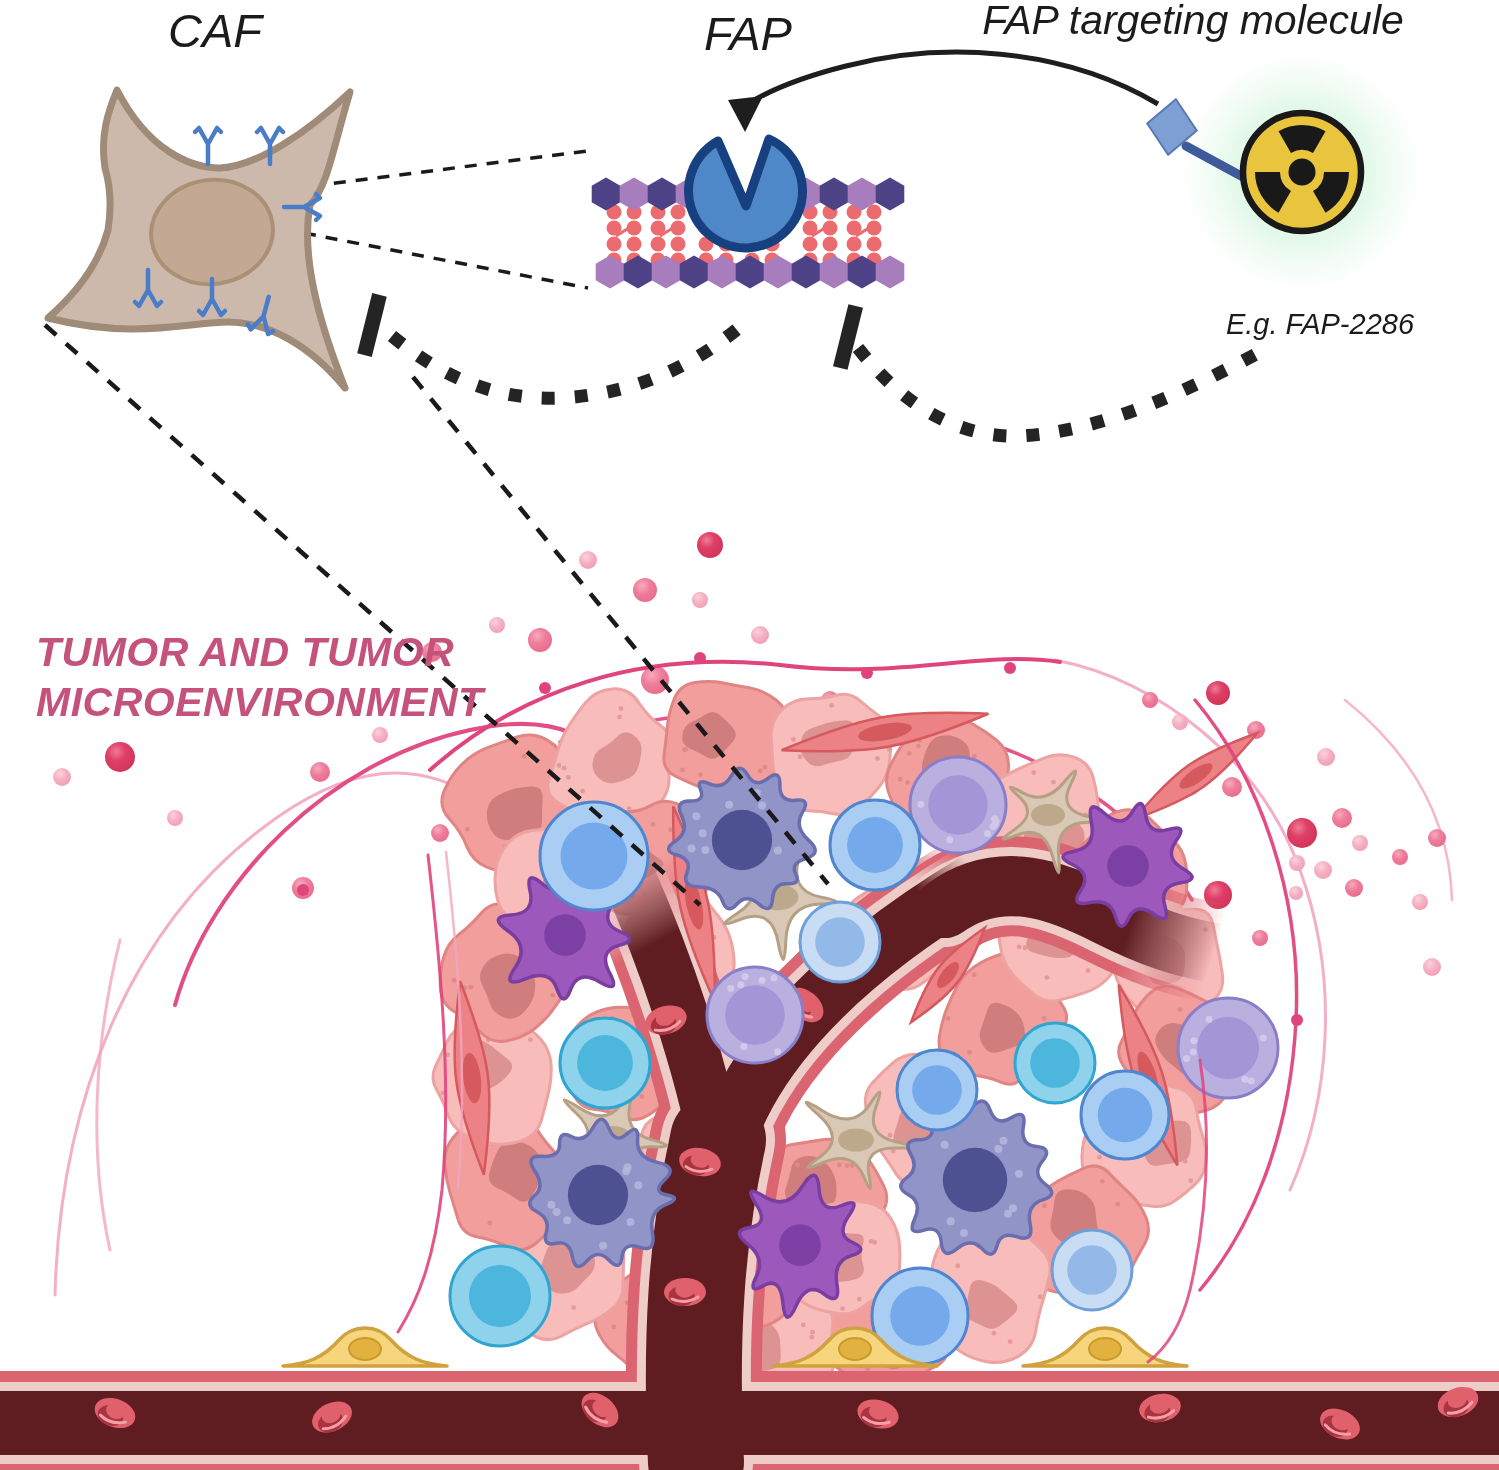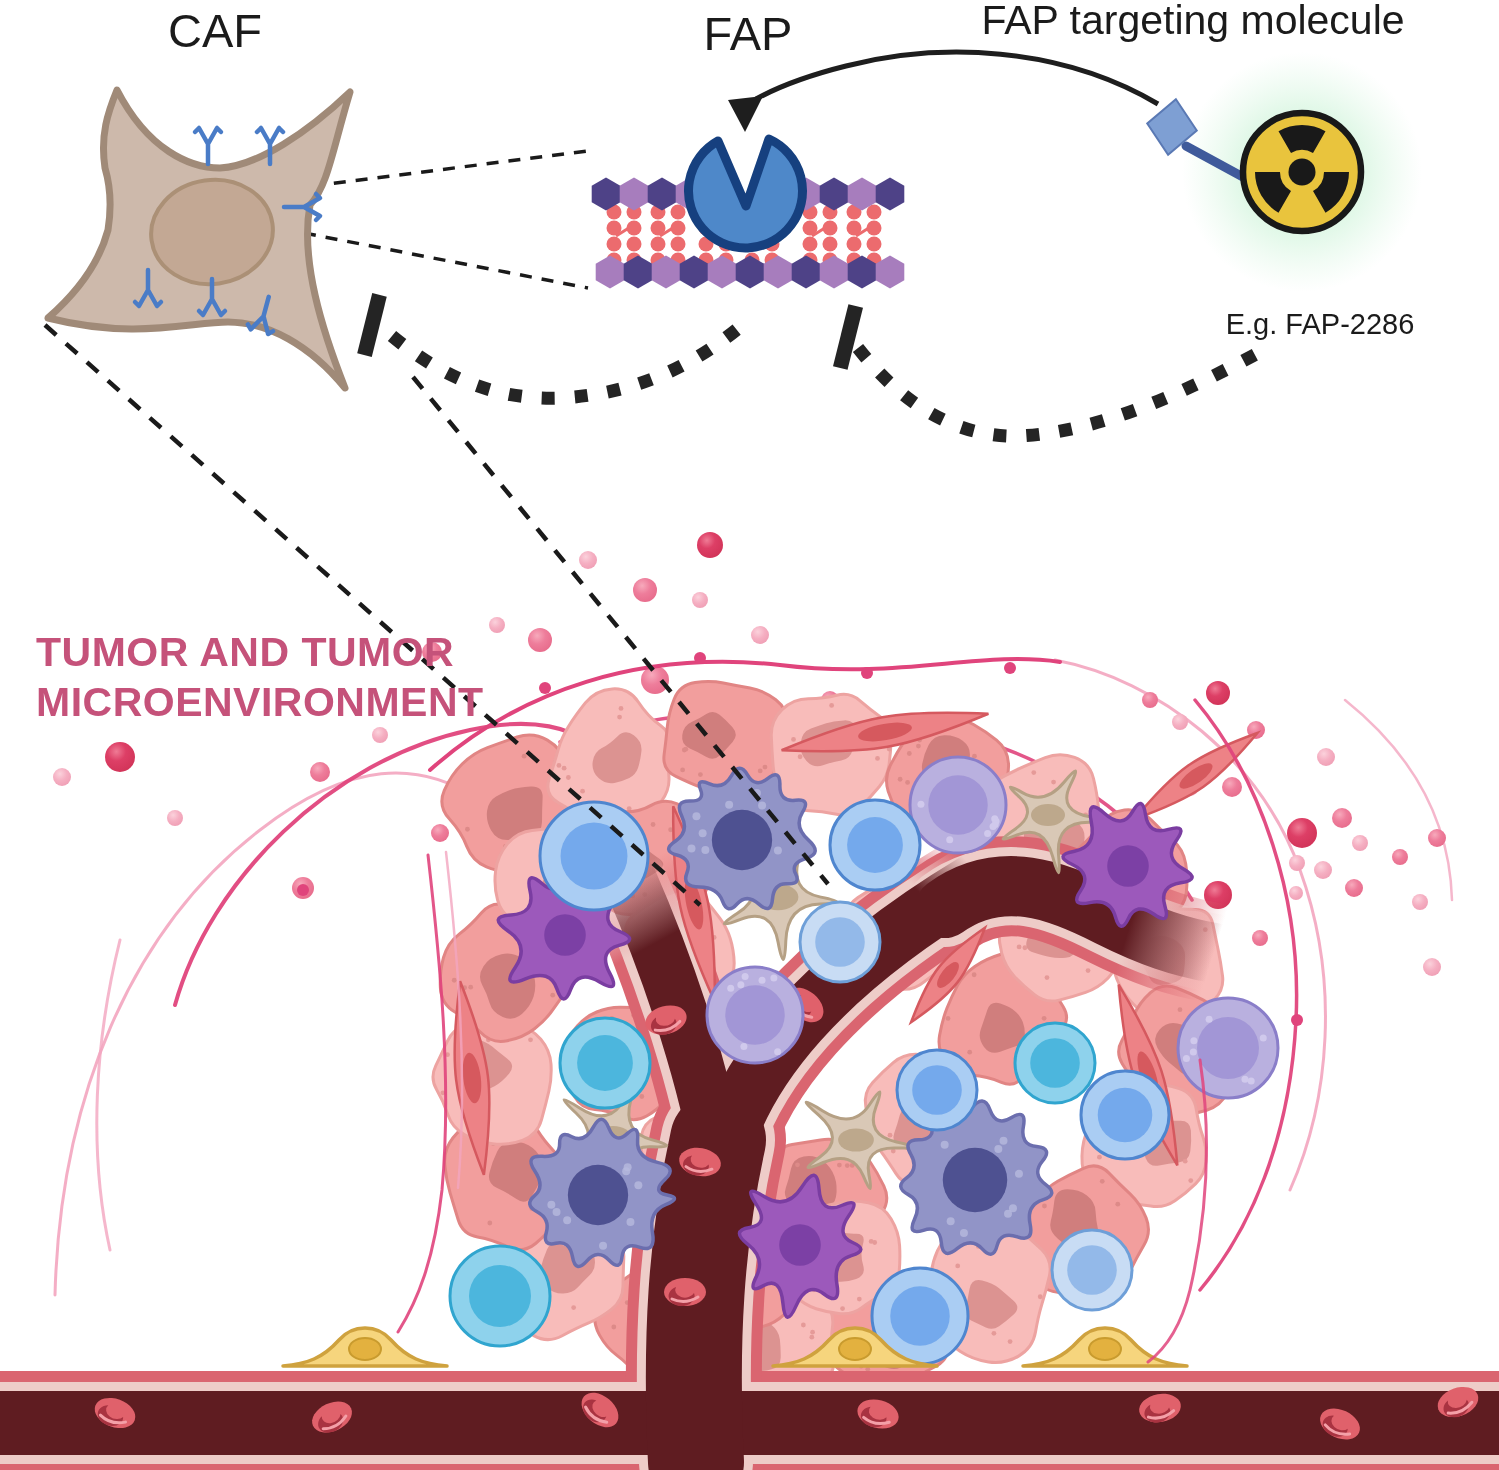--- a/index.html
+++ b/index.html
@@ -1,17 +1,17 @@
 <!DOCTYPE html>
 <html><head>
 <meta charset="utf-8">
 <style>
   html,body{margin:0;padding:0;background:#ffffff;}
   #stage{position:relative;width:1499px;height:1470px;background:#ffffff;overflow:hidden;
-         font-family:"Liberation Sans", sans-serif;}
+         font-family:"Liberation Sans", sans-serif;font-style:italic;}
   svg{display:block}
   text{font-family:"Liberation Sans", sans-serif;}
   .toplabel{font-size:47px;fill:#1b1b1b;}
   .mollabel{font-size:41px;fill:#1b1b1b;}
   .eglabel{font-size:29px;fill:#1b1b1b;}
   .tumorlabel{font-size:41px;font-weight:bold;fill:#c5527a;letter-spacing:.5px;}
 </style>
 </head>
 <body>
 

